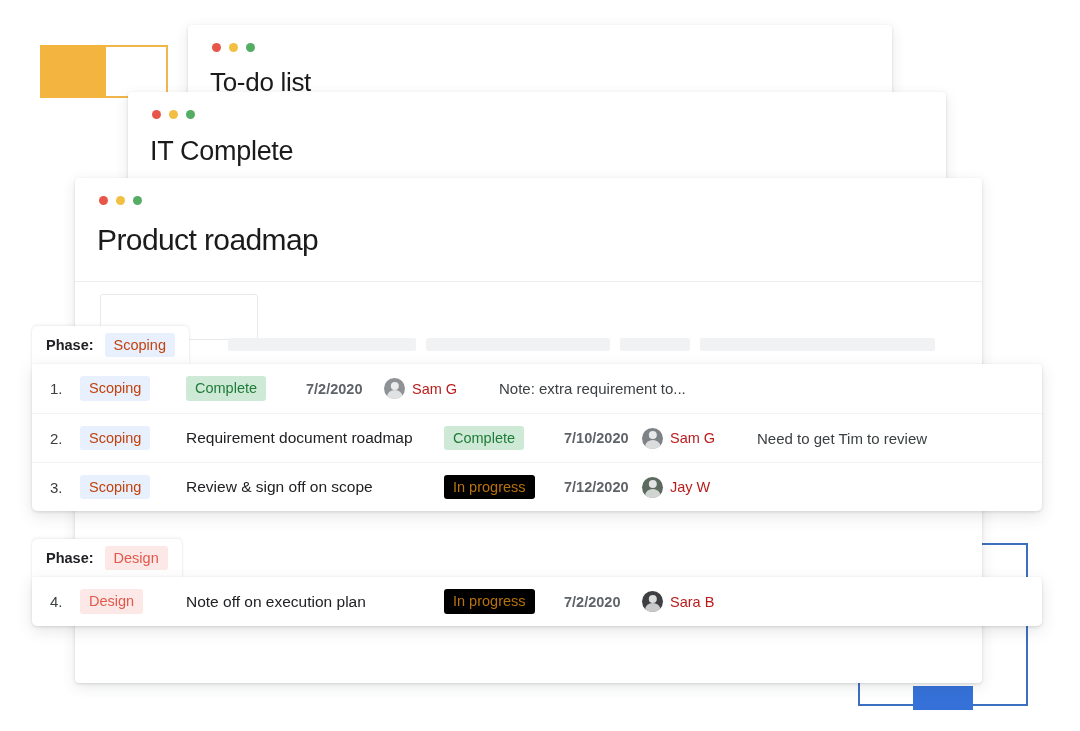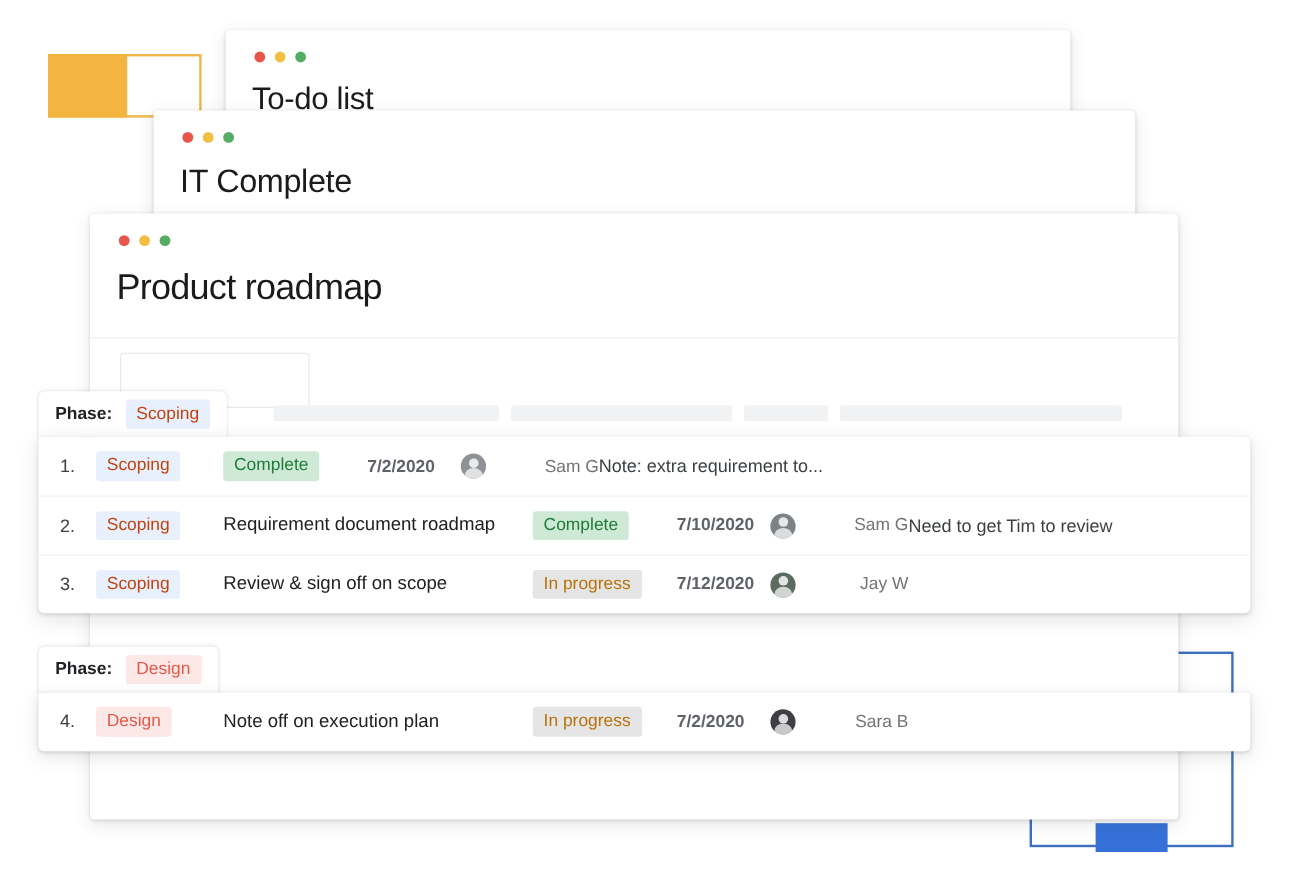--- a/index.html
+++ b/index.html
@@ -174,33 +174,32 @@
     color: #5f6368;
     white-space: nowrap;
     font-weight: bold;
   }
   .col-owner {
     width: 115px;
     display: flex;
     align-items: center;
     gap: 7px;
     font-size: 14.5px;
-    color: #737373;
-    white-space: nowrap;
-    justify-content: space-between;
+    color: #b91c1c;
+    white-space: nowrap;
   }
   .col-note {
     flex: 1;
     font-size: 15px;
     color: #3c4043;
     white-space: nowrap;
   }
 
   .chip-complete { background: #ceead6; color: #1e7b38; }
-  .chip-progress { background: #e5e5e5; color: #b8720b; }
+  .chip-progress { background: #000000; color: #b8720b; }
 
   .avatar {
     width: 21px; height: 21px;
     border-radius: 50%;
     flex: 0 0 21px;
     position: relative;
     overflow: hidden;
   }
   .avatar .av-head {
     position: absolute;

